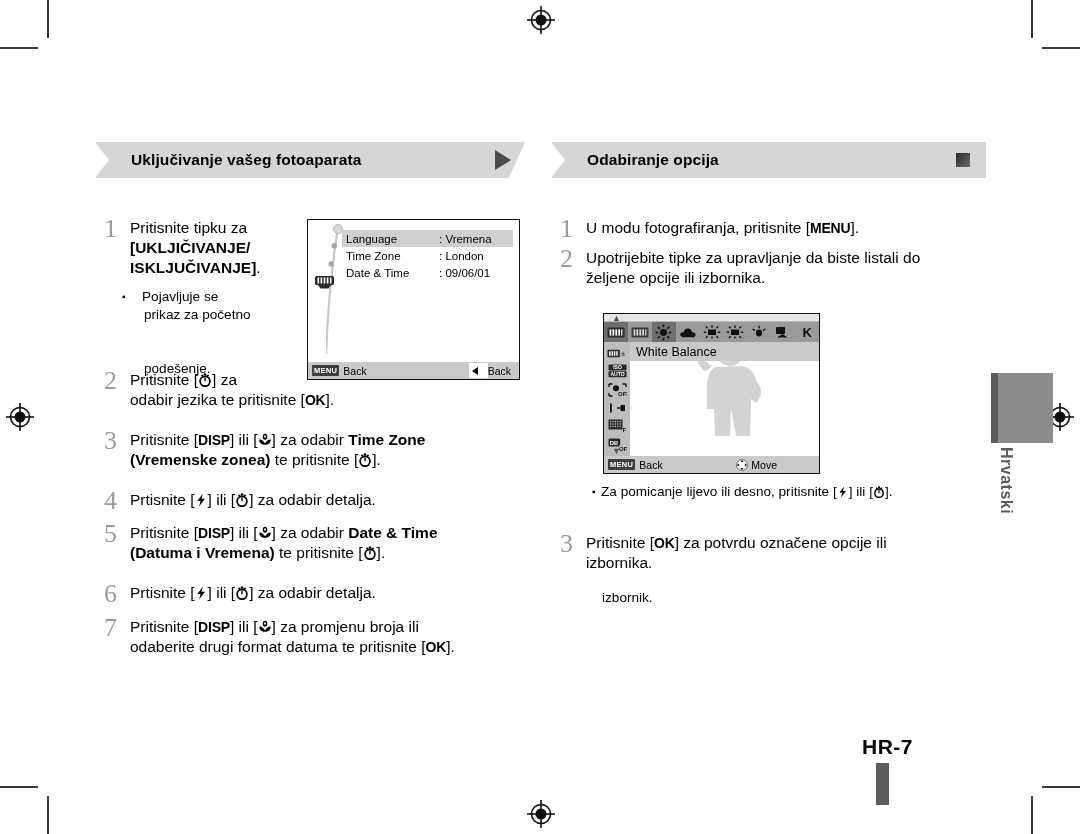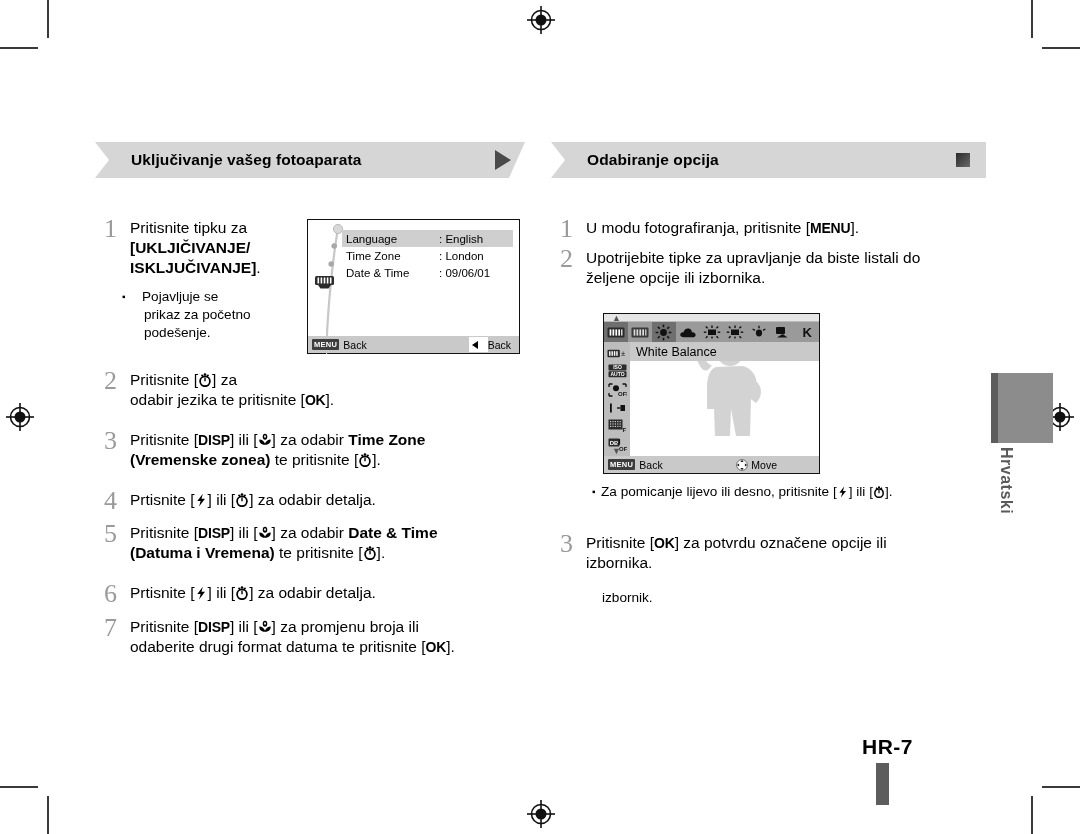--- a/index.html
+++ b/index.html
@@ -368,24 +368,24 @@
     <div class="step-body">
       <span>Pritisnite tipku za</span><br>
       <span class="bold">[UKLJIČIVANJE/</span><br>
       <span class="bold">ISKLJUČIVANJE]</span><span>.</span>
     </div>
   </div>
 
   <div class="note" style="left:133px;top:288px;width:190px;">
     <span class="ind"><span class="bullet"></span><span>Pojavljuje se</span></span>
     <span class="cont" style="display:block;padding-left:11px;">prikaz za početno</span>
-    <span class="cont" style="display:block;padding-left:11px;">podešenje.</span>
-  </div>
-
-  <div class="lcd" style="left:307px;top:219px;width:213px;height:135px;">
+    <span class="cont" style="display:block;padding-left:11px;margin-top:36px;">podešenje.</span>
+  </div>
+
+  <div class="lcd" style="left:307px;top:219px;width:213px;height:161px;">
     <div class="setup-spine">
       <svg width="22" height="132" viewBox="0 0 22 132">
         <path d="M12 4 C 6 40, 2 80, 0 130" fill="none" stroke="#c8c8c8" stroke-width="2.2"></path>
         <circle cx="12" cy="5" r="4.6" fill="#d8d8d8" stroke="#bbb" stroke-width="1"></circle>
         <circle cx="8.2" cy="22" r="2.8" fill="#a8a8a8"></circle>
         <circle cx="5.2" cy="40" r="2.8" fill="#a8a8a8"></circle>
       </svg>
     </div>
     <div class="cardicon">
       <svg width="21" height="16" viewBox="0 0 21 16">
@@ -394,21 +394,21 @@
         <rect x="6.6" y="3.5" width="1.6" height="6" fill="#fff"></rect>
         <rect x="9.7" y="3.5" width="1.6" height="6" fill="#fff"></rect>
         <rect x="12.8" y="3.5" width="1.6" height="6" fill="#fff"></rect>
         <rect x="15.9" y="3.5" width="1.6" height="6" fill="#fff"></rect>
         <path d="M4 11 L17 11 L14.5 14.5 L6.5 14.5 Z" fill="#2b2b2b"></path>
       </svg>
     </div>
     <div class="setup-rows">
       <div class="setup-row sel">
         <span class="lab">Language</span>
-        <span class="val">: English</span>
+        <span class="val">: Vremena</span>
       </div>
       <div class="setup-row">
         <span class="lab">Time Zone</span>
         <span class="val">: London</span>
       </div>
       <div class="setup-row">
         <span class="lab">Date &amp; Time</span>
         <span class="val">: 09/06/01</span>
       </div>
     </div>

